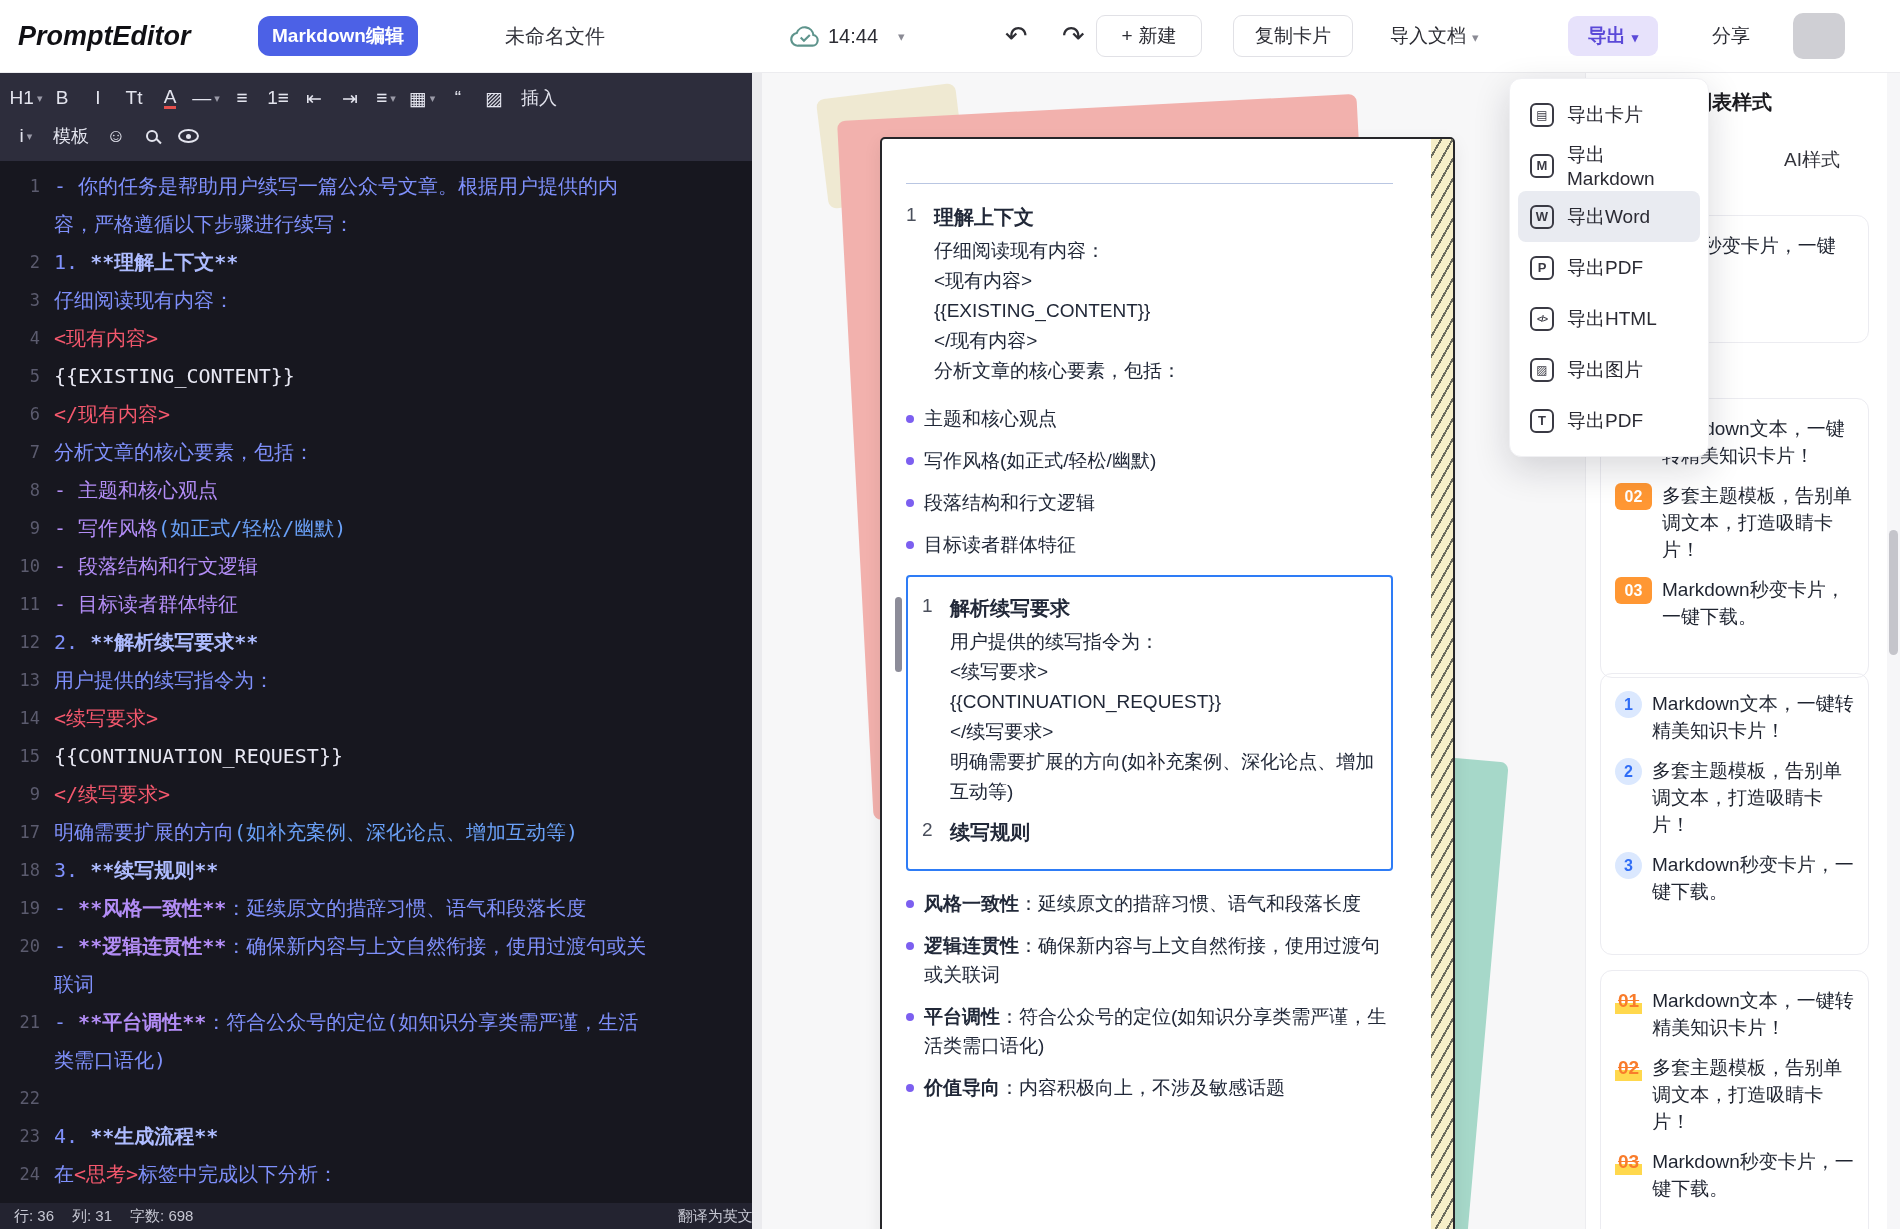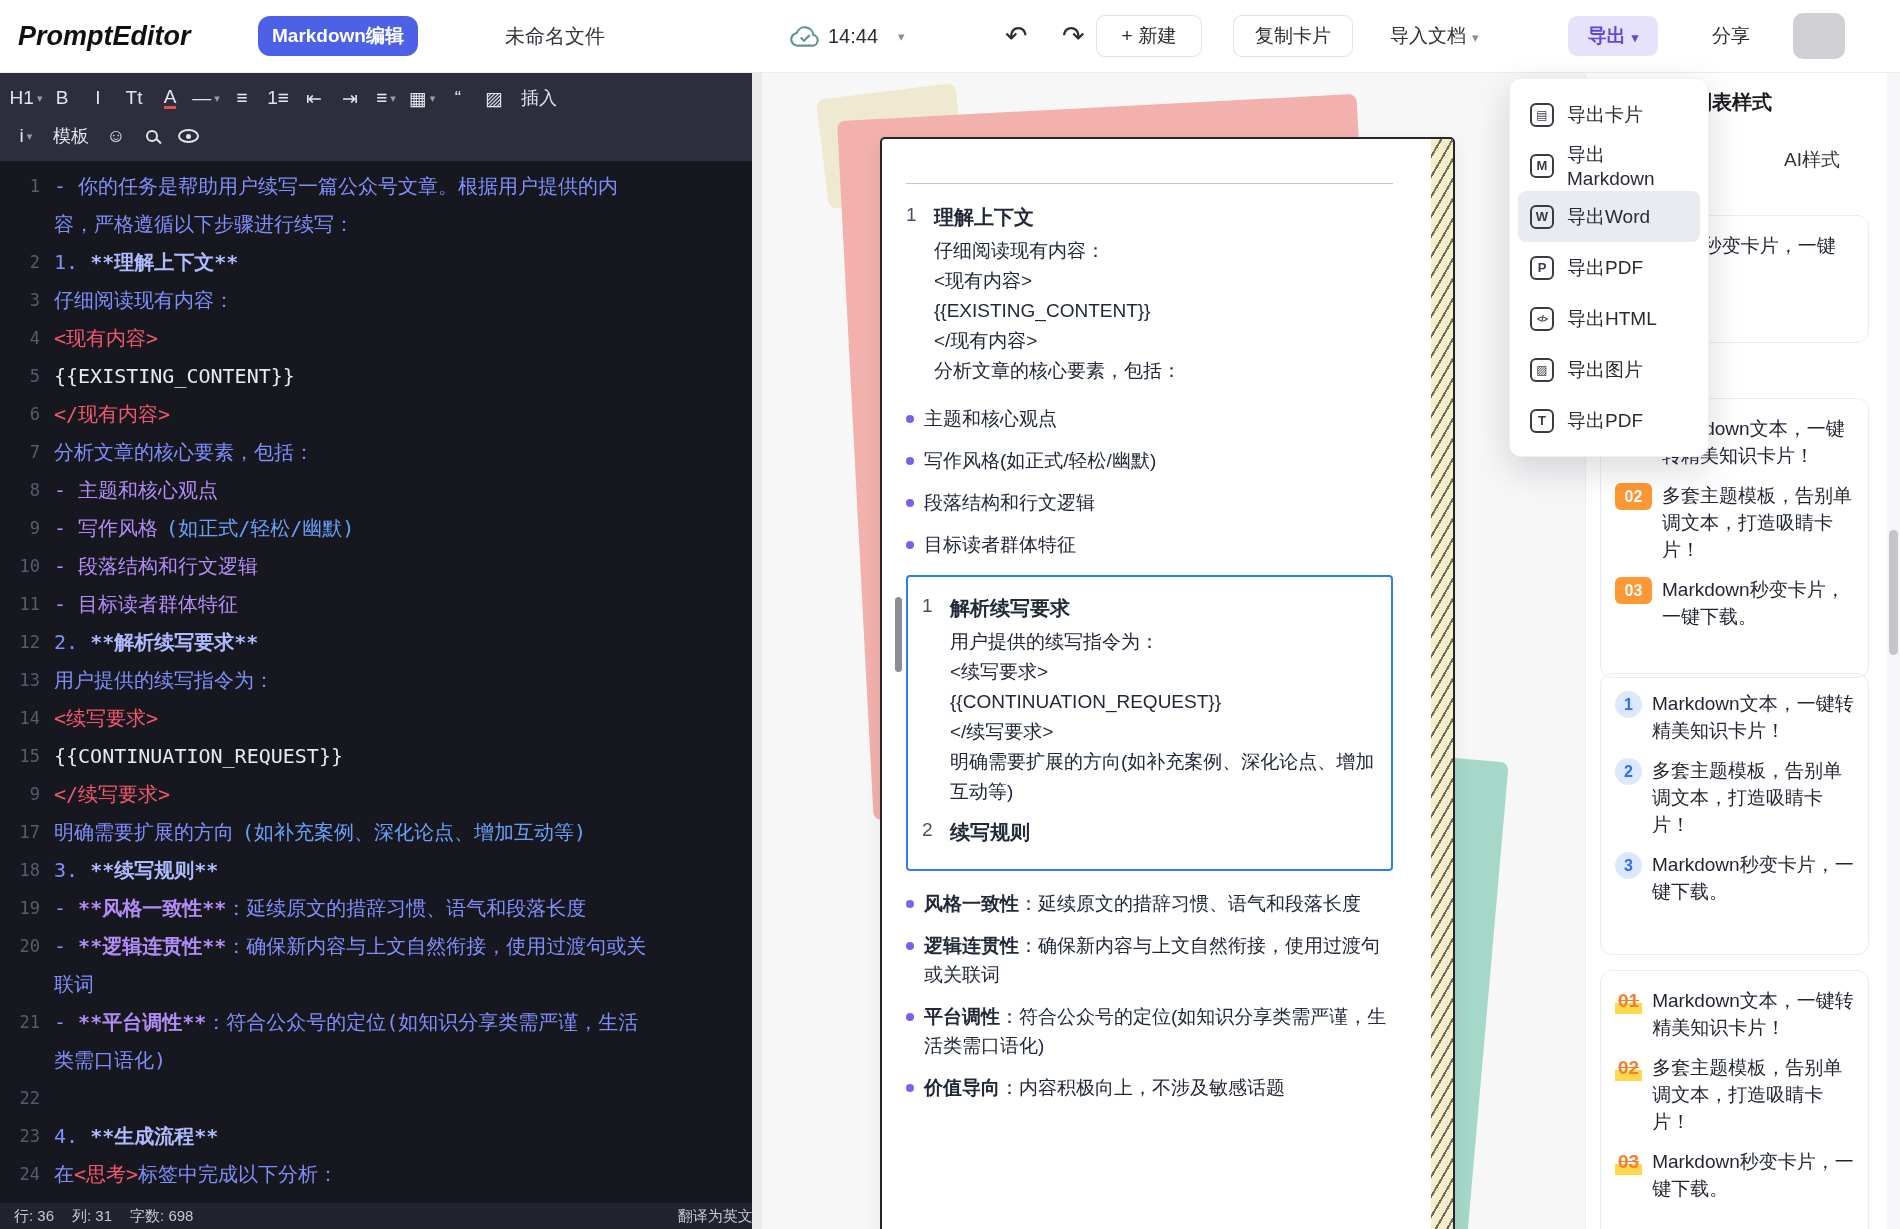--- a/index.html
+++ b/index.html
@@ -56,21 +56,21 @@
              font-family:"DejaVu Sans Mono","Liberation Mono",monospace; }
   .ed-line { display:flex; font-size:20px; line-height:38px; }
   .ed-num { flex:none; width:40px; text-align:right; color:#5b5b6e; font-size:17px; margin-right:14px; }
   .ed-text { width:600px; word-break:break-all; }
   .c-txt { color:#7f90fb; }
   .c-bold { color:#aebcff; font-weight:700; }
   .c-tag { color:#f4586d; }
   .c-var { color:#e9e9f4; }
   .c-list { color:#b38df6; }
   .c-boldv { color:#b38df6; font-weight:700; }
-  .c-paren { color:#6aa1f8;margin-left:8px; }
+  .c-paren { color:#6aa1f8; }
   .ed-scroll { position:absolute; right:2px; top:524px; width:7px; height:75px; background:#8c8c99; border-radius:4px; z-index:5; }
 
   .ed-status { position:absolute; left:0; right:0; bottom:0; height:26px; background:#232330;
                color:#c6c7d2; font-size:15px; display:flex; align-items:center; padding:0 14px; gap:18px; }
   .st-spacer { flex:1; }
   .cmd-ic::after { content:"⌘"; font-size:15px; color:#c6c7d2; }
 
   .v-divider { position:absolute; left:752px; top:73px; width:10px; height:1156px; background:#ebebee; }
 
   

